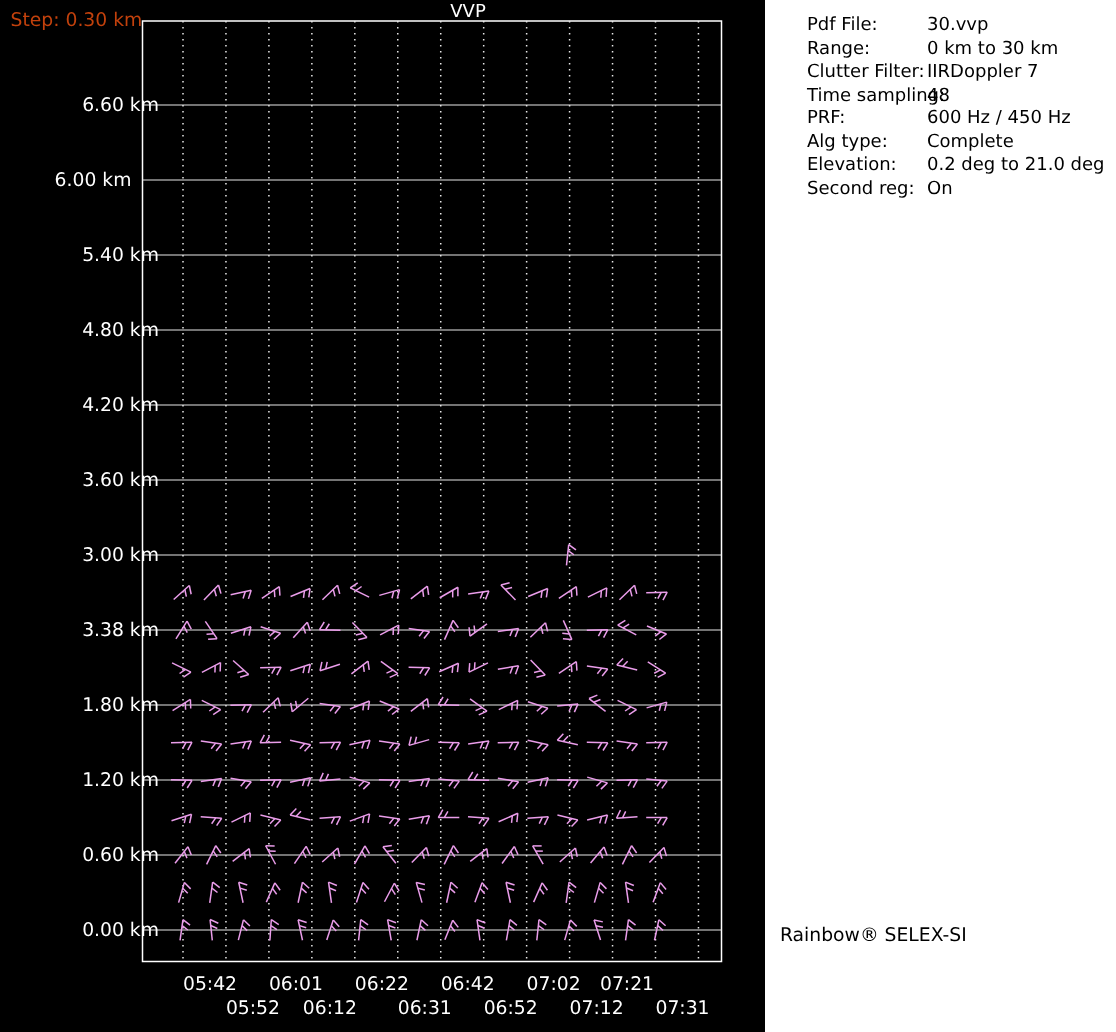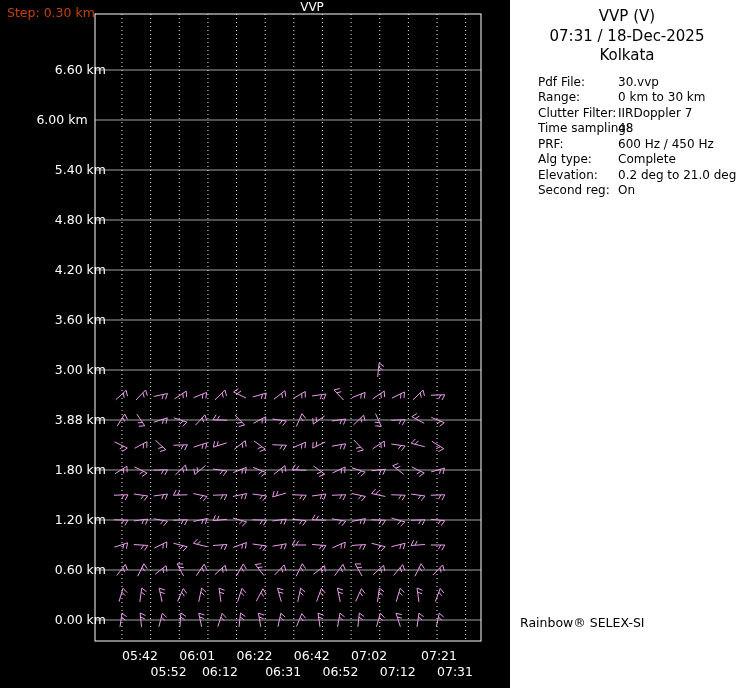--- a/index.html
+++ b/index.html
@@ -914,46 +914,41 @@
         </g>
       </svg>
     <div id="axis-labels">
         <div class="axlbl" style="left:0;width:88px;text-align:right;top:62px;">6.60 km</div>
         <div class="axlbl" style="left:0;width:88px;text-align:center;top:111.99999999999994px;">6.00 km</div>
         <div class="axlbl" style="left:0;width:88px;text-align:right;top:161.99999999999994px;">5.40 km</div>
         <div class="axlbl" style="left:0;width:88px;text-align:right;top:211.99999999999994px;">4.80 km</div>
         <div class="axlbl" style="left:0;width:88px;text-align:right;top:261.99999999999994px;">4.20 km</div>
         <div class="axlbl" style="left:0;width:88px;text-align:right;top:311.99999999999994px;">3.60 km</div>
         <div class="axlbl" style="left:0;width:88px;text-align:right;top:362px;">3.00 km</div>
-        <div class="axlbl" style="left:0;width:88px;text-align:right;top:412px;">3.88 km</div>
+        <div class="axlbl" style="left:0;width:88px;text-align:right;top:412px;">3.38 km</div>
         <div class="axlbl" style="left:0;width:88px;text-align:right;top:462px;">1.80 km</div>
         <div class="axlbl" style="left:0;width:88px;text-align:right;top:512px;">1.20 km</div>
         <div class="axlbl" style="left:0;width:88px;text-align:right;top:562px;">0.60 km</div>
         <div class="axlbl" style="left:0;width:88px;text-align:right;top:612px;">0.00 km</div>
         <div class="axlbl" style="left:98px;width:48px;text-align:center;top:648px;">05:42</div>
         <div class="axlbl" style="left:126.63636363636363px;width:48px;text-align:center;top:664px;">05:52</div>
         <div class="axlbl" style="left:155.27272727272728px;width:48px;text-align:center;top:648px;">06:01</div>
         <div class="axlbl" style="left:183.9090909090909px;width:48px;text-align:left;top:664px;">06:12</div>
         <div class="axlbl" style="left:212.54545454545456px;width:48px;text-align:center;top:648px;">06:22</div>
         <div class="axlbl" style="left:241.1818181818182px;width:48px;text-align:center;top:664px;">06:31</div>
         <div class="axlbl" style="left:269.8181818181818px;width:48px;text-align:center;top:648px;">06:42</div>
         <div class="axlbl" style="left:298.4545454545455px;width:48px;text-align:center;top:664px;">06:52</div>
         <div class="axlbl" style="left:327.0909090909091px;width:48px;text-align:center;top:648px;">07:02</div>
         <div class="axlbl" style="left:355.72727272727275px;width:48px;text-align:center;top:664px;">07:12</div>
-        <div class="axlbl" style="left:397px;width:48px;text-align:center;top:648px;">07:21</div>
+        <div class="axlbl" style="left:376px;width:48px;text-align:center;top:648px;">07:21</div>
         <div class="axlbl" style="left:413px;width:48px;text-align:center;top:664px;">07:31</div>
       </div>
   </div>
 
   <div id="info-panel">
-    <div id="panel-titles">
-      <div class="panel-title">VVP (V)</div>
-      <div class="panel-title">07:31 / 18-Dec-2025</div>
-      <div class="panel-title">Kolkata</div>
-    </div>
     <div id="info-rows">
       <div class="info-row">
         <span class="info-label">Pdf File:</span>
         <span class="info-value">30.vvp</span>
       </div>
       <div class="info-row">
         <span class="info-label">Range:</span>
         <span class="info-value">0 km to 30 km</span>
       </div>
       <div class="info-row">

